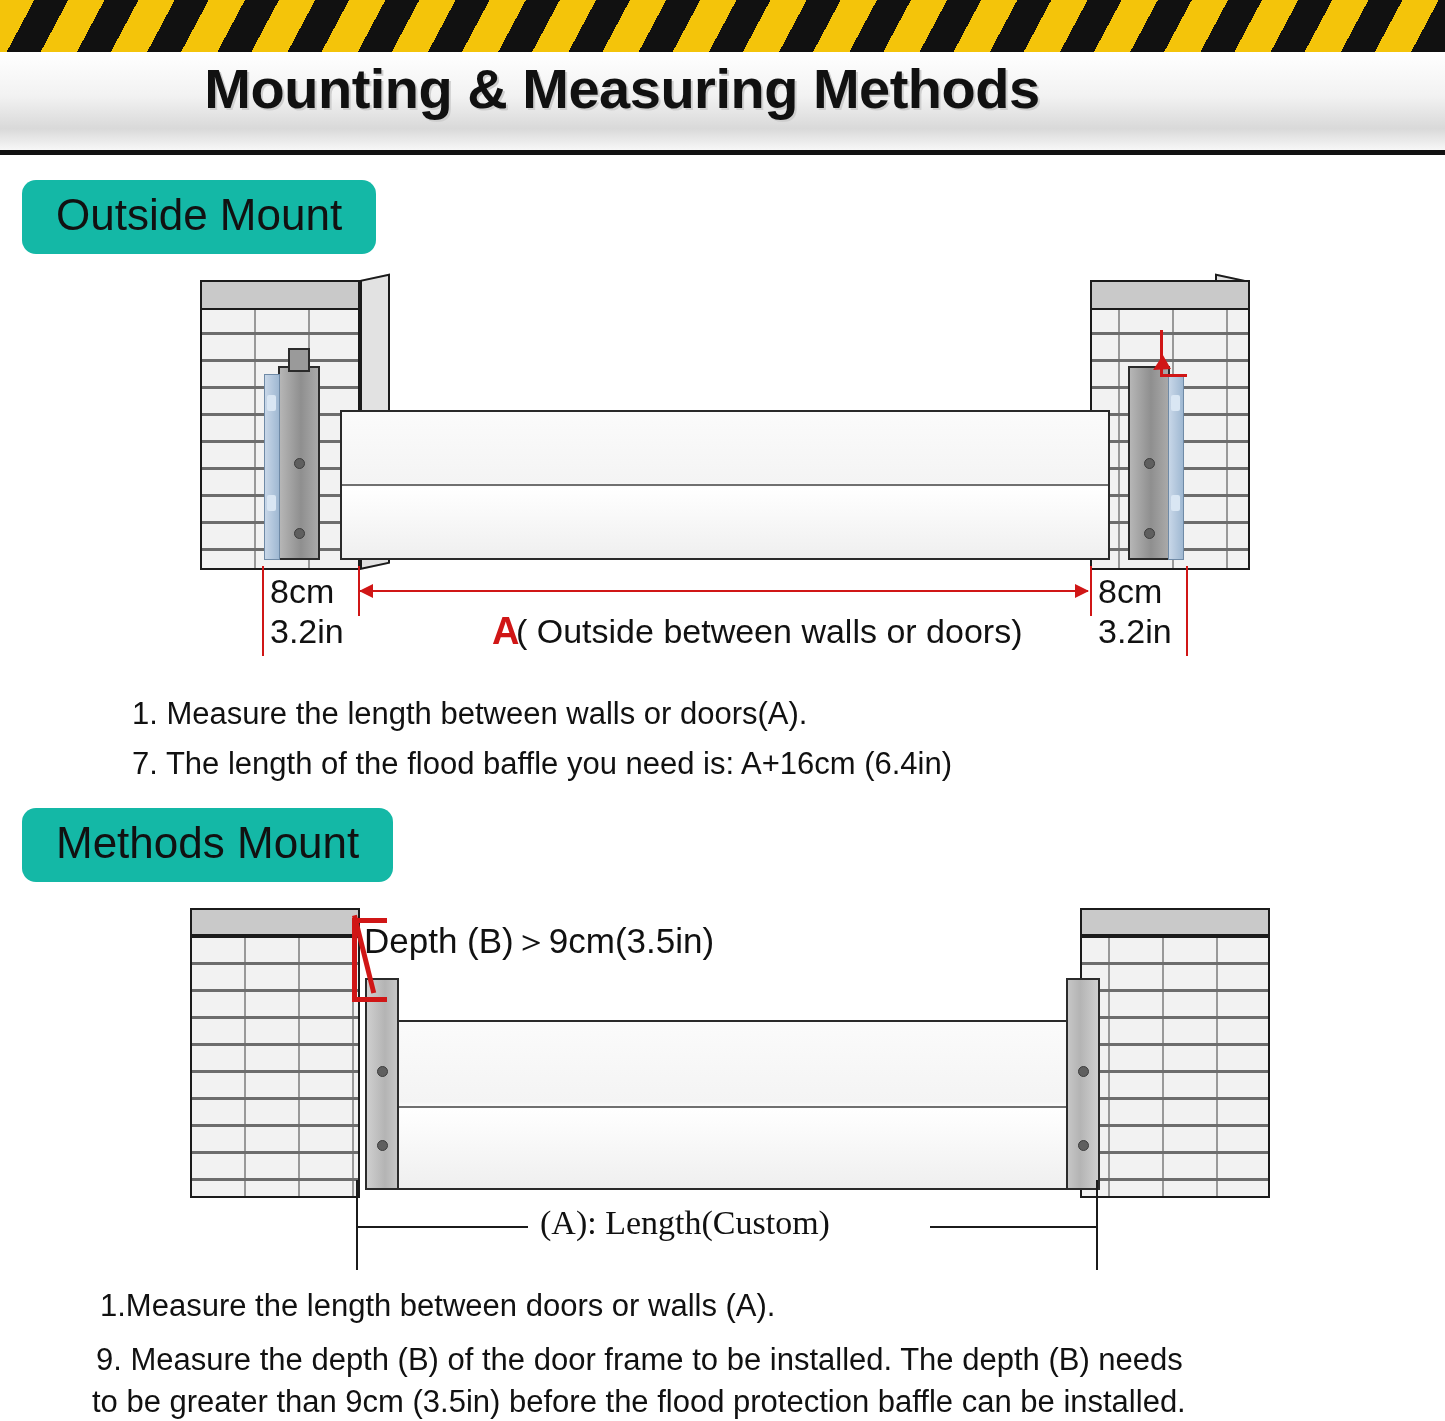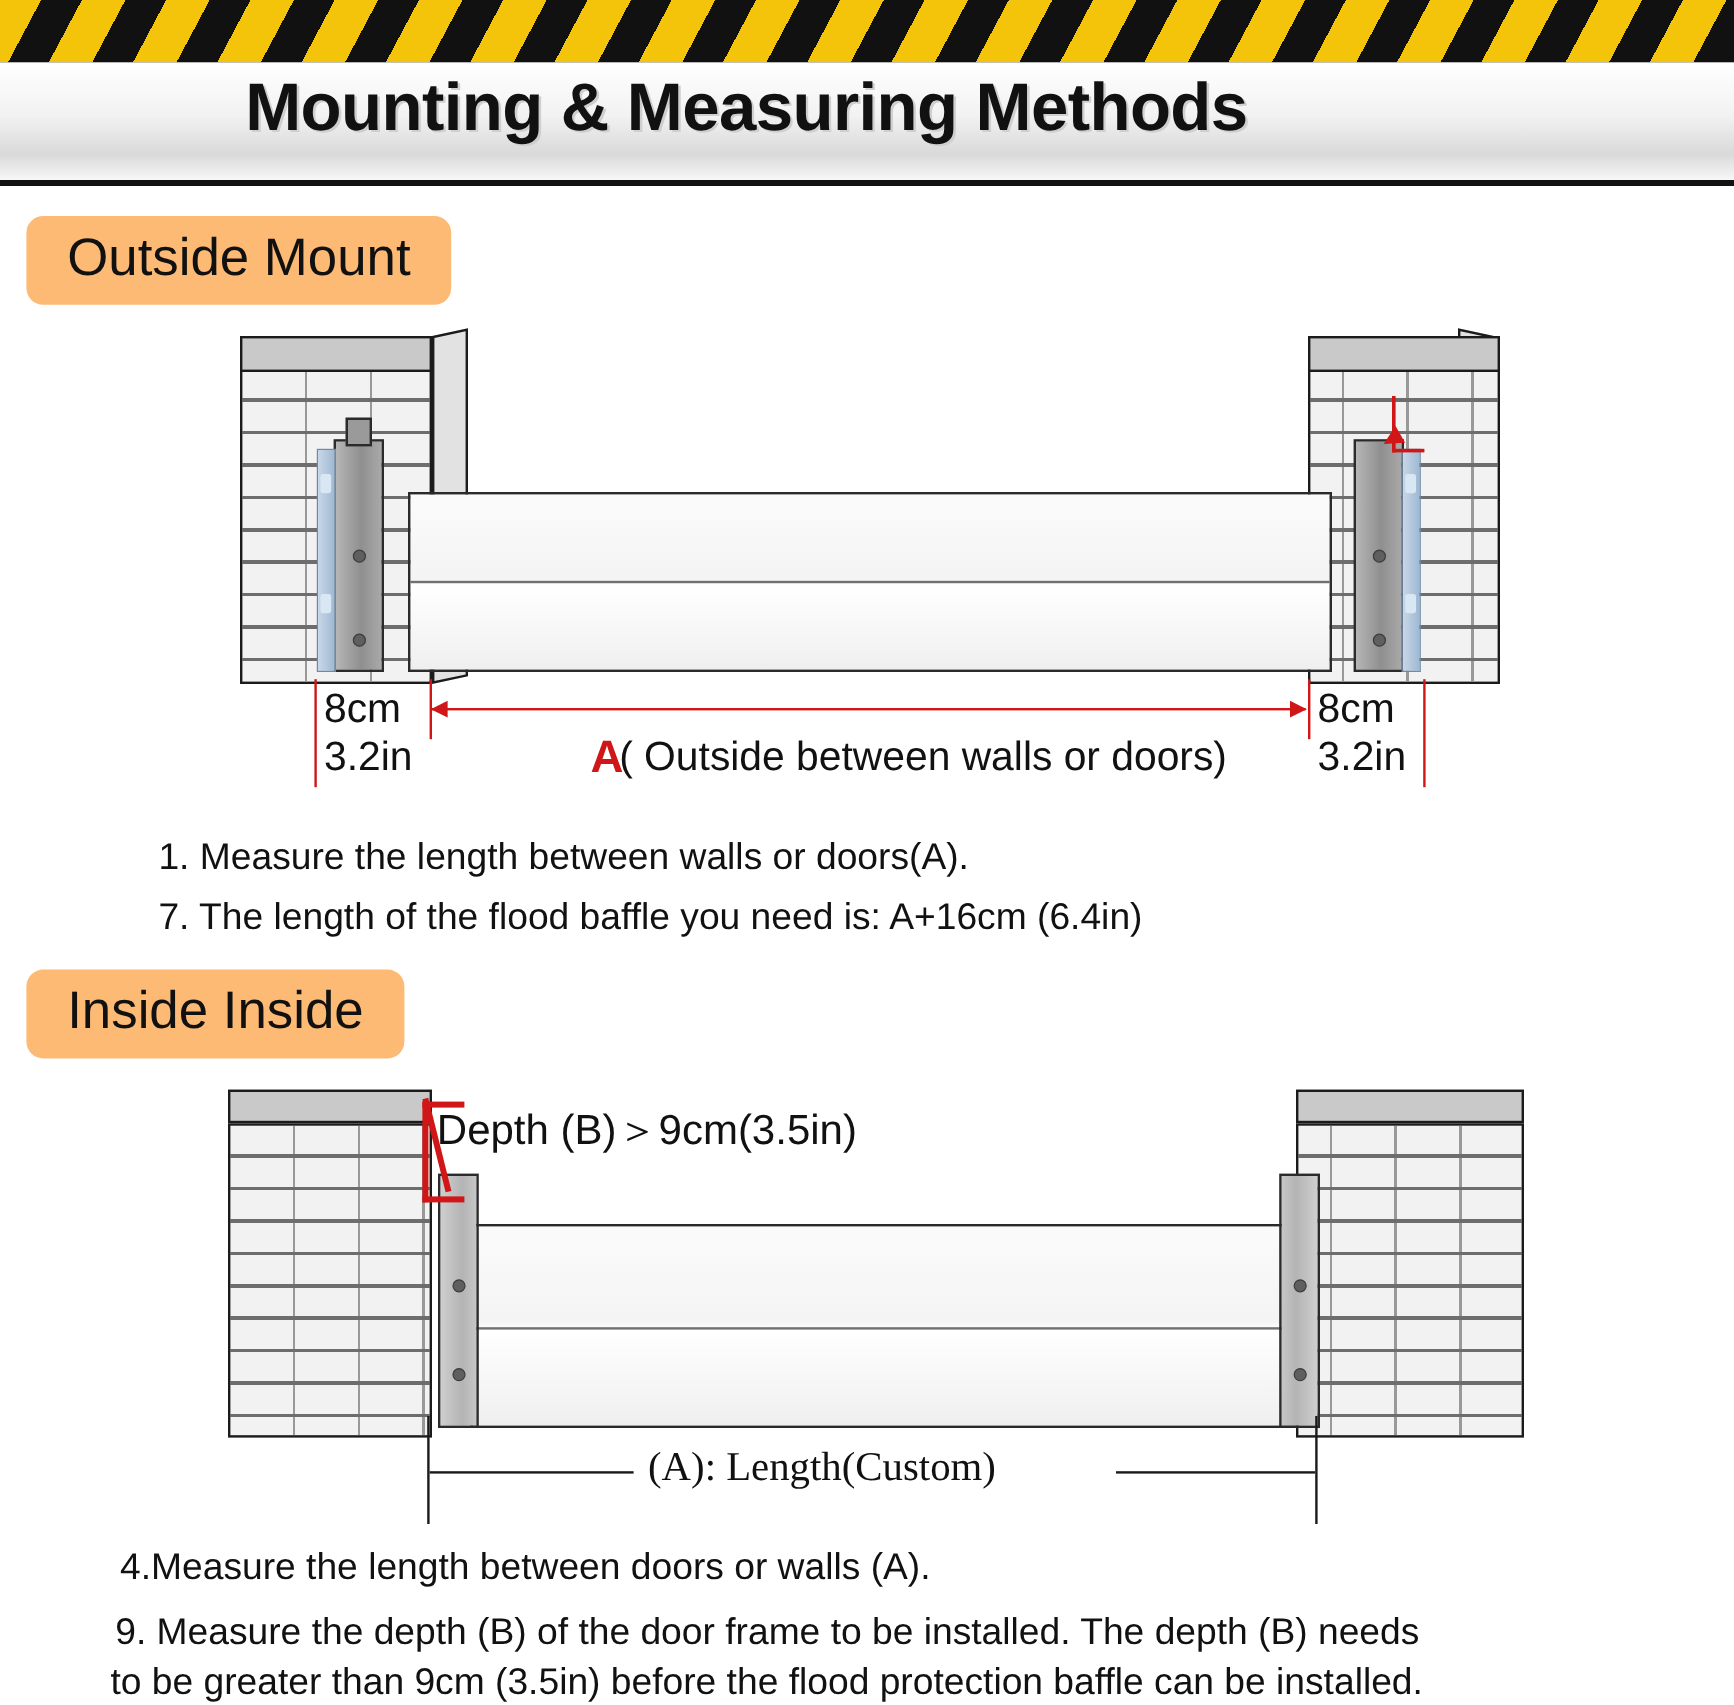--- a/index.html
+++ b/index.html
@@ -52,21 +52,21 @@
     font-size: 56px;
     font-weight: bold;
     letter-spacing: -0.5px;
     color: #111111;
     text-shadow: 2px 2px 0 #cfcfcf;
   }
 
   
   .tag {
     position: absolute;
-    background: #fdba74;
+    background: #14b8a6;
     border-radius: 14px;
     padding: 10px 34px 14px 34px;
     font-size: 44px;
     color: #111111;
   }
   #tag-outside { left: 22px; top: 180px; }
   #tag-inside  { left: 22px; top: 808px; }
 
   
   .diagram { position: absolute; }
@@ -285,21 +285,21 @@
   <div class="label" style="left:1098px; top:572px;">8cm</div>
   <div class="label" style="left:1098px; top:612px;">3.2in</div>
 
   <div class="label red-A" style="left:492px; top:610px;">A</div>
   <div class="label" style="left:516px; top:612px;">( Outside between walls or doors)</div>
 </div>
 
 <div class="note" style="left:132px; top:696px;">1. Measure the length between walls or doors(A).</div>
 <div class="note" style="left:132px; top:746px;">7. The length of the flood baffle you need is: A+16cm (6.4in)</div>
 
-<div class="tag" id="tag-inside">Inside Inside</div>
+<div class="tag" id="tag-inside">Methods Mount</div>
 
 <div class="diagram" style="left:0; top:900px; width:1445px; height:310px;">
 
   <div class="pillar" style="left:190px; top:8px; width:170px; height:290px;">
     <div class="brick-body" style="top:28px; height:262px;"></div>
     <div class="top-face" style="height:28px;"></div>
   </div>
 
   <div class="pillar" style="left:1080px; top:8px; width:190px; height:290px;">
     <div class="brick-body offset" style="top:28px; height:262px;"></div>
@@ -327,15 +327,15 @@
 <div class="depth-label" style="left:364px; top:918px;">Depth (B)＞9cm(3.5in)</div>
 
 <div>
   <div class="tick" style="left:356px; top:1180px; height:90px;"></div>
   <div class="tick" style="left:1096px; top:1180px; height:90px;"></div>
   <div class="dimline-black" style="left:358px; top:1226px; width:170px;"></div>
   <div class="dimline-black" style="left:930px; top:1226px; width:166px;"></div>
   <div class="label" style="left:540px; top:1204px;font-family:Liberation Serif, serif;">(A): Length(Custom)</div>
 </div>
 
-<div class="note" style="left:100px; top:1288px;">4.Measure the length between doors or walls (A).</div>
+<div class="note" style="left:100px; top:1288px;">1.Measure the length between doors or walls (A).</div>
 <div class="note" style="left:96px; top:1342px;">9. Measure the depth (B) of the door frame to be installed. The depth (B) needs</div>
 <div class="note" style="left:92px; top:1384px;">to be greater than 9cm (3.5in) before the flood protection baffle can be installed.</div>
 
 </body></html>

